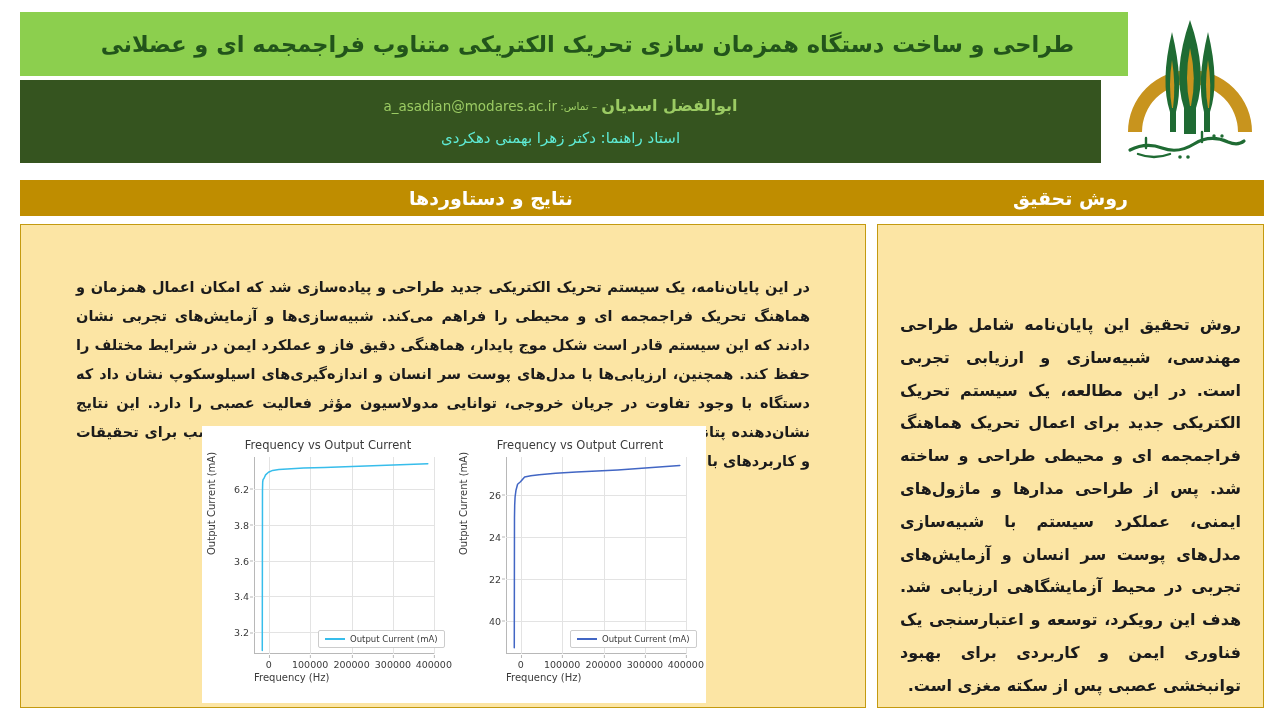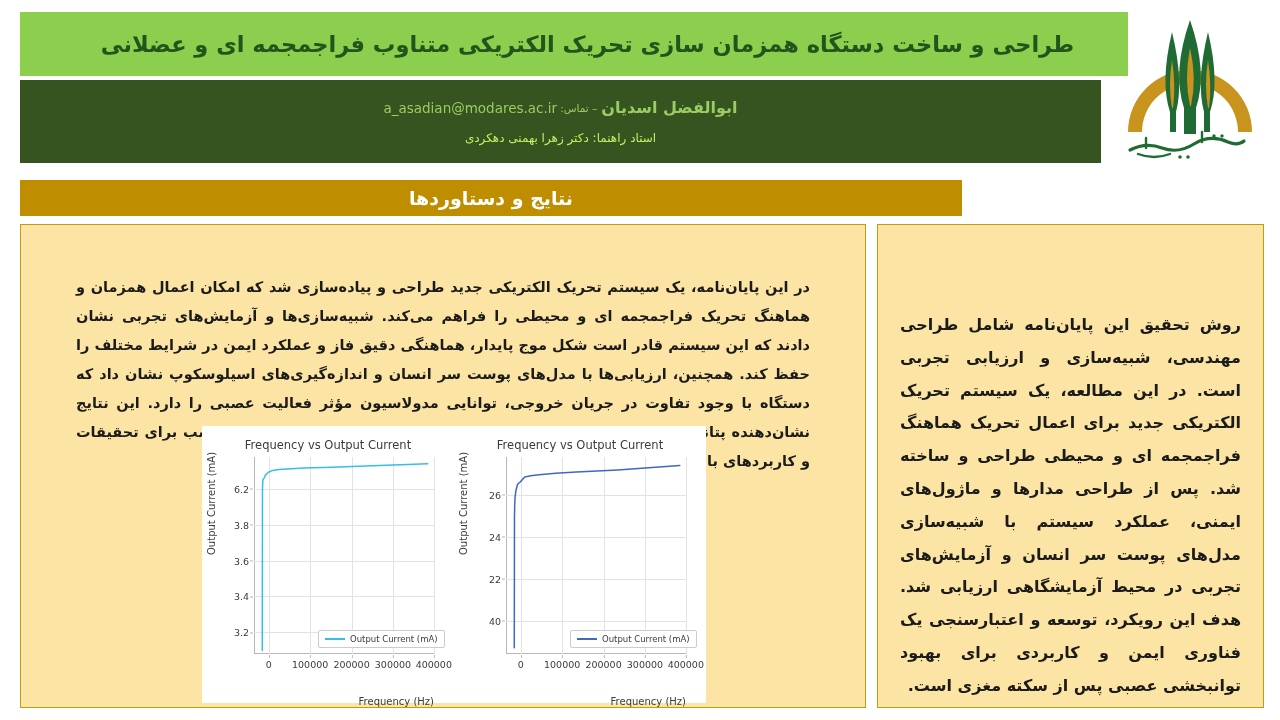--- a/index.html
+++ b/index.html
@@ -28,21 +28,21 @@
   .author-line{
     color:#9BCB63;font-size:16px;font-weight:bold;direction:rtl;
     white-space:nowrap;display:flex;align-items:center;gap:0px;
   }
   .author-line .email{
     font-weight:normal;font-size:13.5px;direction:ltr;
     font-family:"DejaVu Sans","Liberation Sans",sans-serif;
   }
   .author-line .contact-label{font-size:10.5px;font-weight:normal;padding:0 4px 0 3px;}
   .supervisor-line{
-    color:#bef264;font-size:12px;direction:rtl;white-space:nowrap;
+    color:#5eead4;font-size:15px;direction:rtl;white-space:nowrap;
   }
 
   
   .logo{
     position:absolute;left:1110px;top:8px;width:160px;height:160px;
   }
   .logo svg{display:block;width:160px;height:160px;}
 
   
   .sec-head{
@@ -110,21 +110,21 @@
   .xtick::before{
     content:"";position:absolute;left:50%;bottom:calc(100% + 1px);
     width:1px;height:3px;background:#b8b8b8;
   }
   .ylabel{
     position:absolute;left:4px;top:123px;transform:rotate(-90deg);
     transform-origin:left top;font-size:10px;color:#3b3b3b;
     direction:ltr;white-space:nowrap;
   }
   .xlabel{
-    position:absolute;left:52px;width:180px;top:264px;text-align:right;
+    position:absolute;left:52px;width:180px;top:240px;text-align:left;
     font-size:10px;color:#3b3b3b;direction:ltr;
   }
   .legend{
     position:absolute;border:1px solid #cccccc;background:#ffffff;
     border-radius:2px;display:flex;align-items:center;gap:5px;
     padding:3px 6px;font-size:8.5px;color:#3b3b3b;direction:ltr;
   }
   .legend .swatch{display:block;width:20px;height:2px;}
 </style>
 </head>
@@ -168,20 +168,23 @@
         <circle cx="104" cy="128" r="1.7"></circle>
           <circle cx="112" cy="128" r="1.7"></circle>
         <path d="M36 130 L36 140" stroke="#1F6B33" stroke-width="2.4" stroke-linecap="round"></path>
         <path d="M92 124 L92 134" stroke="#1F6B33" stroke-width="2.4" stroke-linecap="round"></path>
       </g>
     </svg>
   </div>
 
   <div class="sec-head results">
     <span>نتایج و دستاوردها</span>
+  </div>
+  <div class="sec-head method">
+    <span>روش تحقیق</span>
   </div>
 
   <div class="panel results">
     <div class="body-text">در این پایان‌نامه، یک سیستم تحریک الکتریکی جدید طراحی و پیاده‌سازی شد که امکان اعمال همزمان و هماهنگ تحریک فراجمجمه ای  و محیطی را فراهم می‌کند. شبیه‌سازی‌ها و آزمایش‌های تجربی نشان دادند که این سیستم قادر است شکل موج پایدار، هماهنگی دقیق فاز و عملکرد ایمن در شرایط مختلف را حفظ کند. همچنین، ارزیابی‌ها با مدل‌های پوست سر انسان و اندازه‌گیری‌های اسیلوسکوپ نشان داد که دستگاه با وجود تفاوت در جریان خروجی، توانایی مدولاسیون مؤثر فعالیت عصبی را دارد. این نتایج نشان‌دهنده پتانسیل بالای سیستم برای بهبود ارتباط مغز و عضله و ارائه بستری مناسب برای تحقیقات و کاربردهای بالینی در توانبخشی پس از سکته مغزی است.</div>
 
     <div class="figure-wrap">
 
       <div class="chart">
         <div class="chart-title">Frequency vs Output Current</div>
         <div class="ylabel">Output Current (mA)</div>

